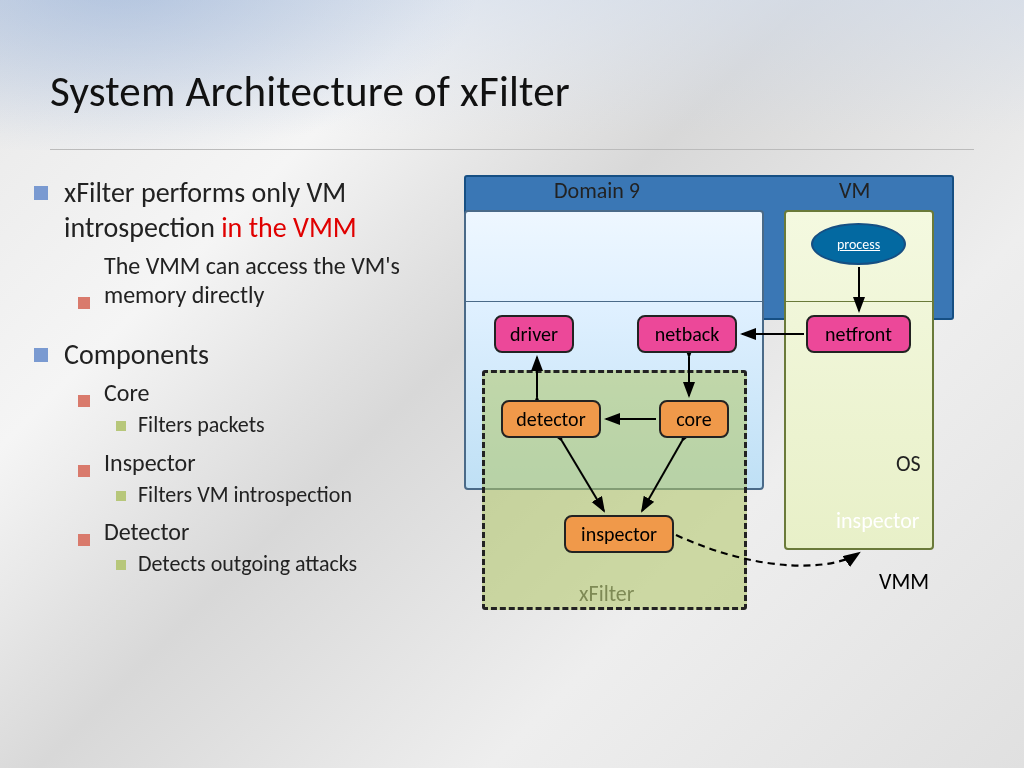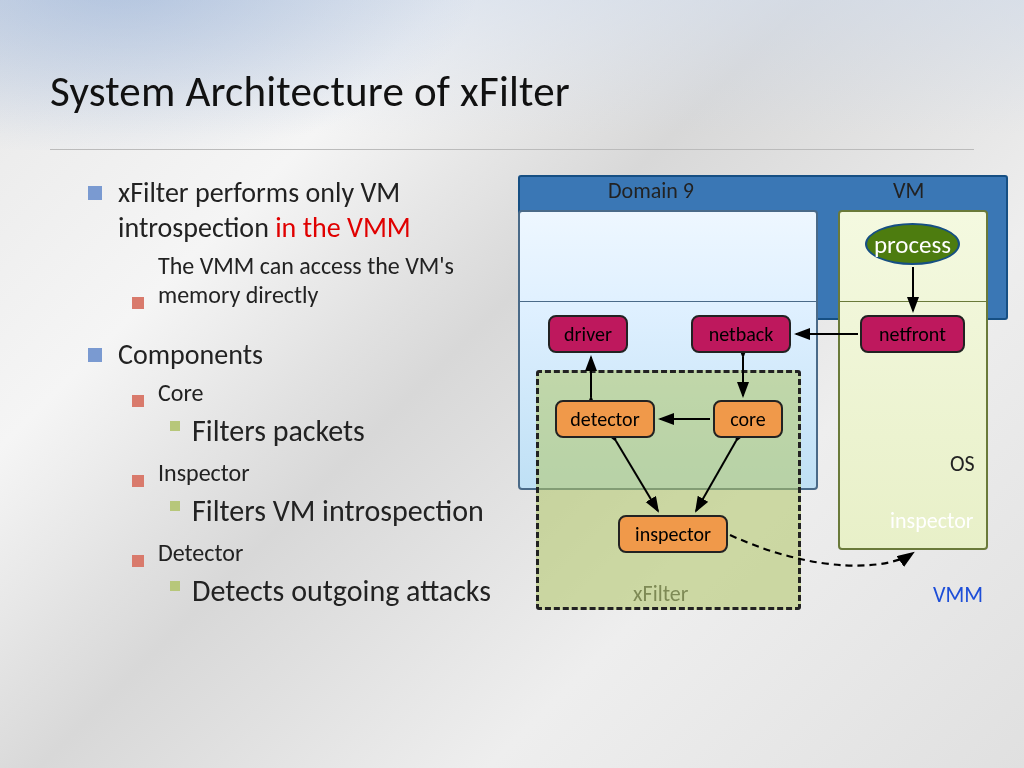--- a/index.html
+++ b/index.html
@@ -15,35 +15,35 @@
       linear-gradient(180deg, rgba(210,220,235,0.6), rgba(240,240,240,0) 90%);
     position: relative;
   }
   .header::after {
     content: "";
     position: absolute;
     left: 50px; right: 50px; bottom: 0;
     border-bottom: 1px solid #bbb;
   }
   .title { font-size: 43px; font-weight: 400; color: #111; letter-spacing: 0.2px; }
-  .content { display: flex; padding: 25px 30px 0 88px; gap: 10px; }
+  .content { display: flex; padding: 25px 30px 0 34px; gap: 10px; }
   .left { flex: 0 0 420px; }
   ul { list-style: none; }
   .lvl1 > li { margin-bottom: 28px; }
   .lvl1 > li > .row { display: flex; align-items: flex-start; font-size: 28px; color: #222; }
   .bullet-sq { width: 14px; height: 14px; margin-top: 11px; margin-right: 16px; flex-shrink: 0; }
   .b-blue { background: #7a9ad1; }
   .b-red  { background: #d97a6c; }
   .b-olv  { background: #b7c77a; }
   .lvl2 { margin: 6px 0 0 44px; }
   .lvl2 > li { margin-bottom: 8px; }
   .lvl2 > li > .row { display: flex; align-items: flex-end; font-size: 24px; color: #222; }
   .lvl2 .bullet-sq { width: 12px; height: 12px; margin-top: 10px; margin-right: 14px; }
   .lvl3 { margin: 4px 0 0 38px; }
-  .lvl3 > li > .row { display: flex; align-items: flex-start; font-size: 30px; color: #222; line-height: 1.3; }
+  .lvl3 > li > .row { display: flex; align-items: flex-start; font-size: 22px; color: #222; line-height: 1.3; }
   .lvl3 .bullet-sq { width: 10px; height: 10px; margin-top: 10px; margin-right: 12px; }
   .red-txt { color: #e00000; }
 
   .diagram { flex: 1; position: relative; height: 490px; }
   .dlabel { position: absolute; font-size: 22px; color: #222; }
   .box { position: absolute; border: 2px solid #6a7a3a; border-radius: 4px; }
   .dom0 {
     left: 0; top: 35px; width: 300px; height: 280px;
     background: linear-gradient(#eef7ff 0%, #dff0ff 35%, #bfe0f5 100%);
     border-color: #4a6a88;
@@ -58,29 +58,29 @@
   .vmm {
     left: 0; top: 315px; width: 490px; height: 145px;
     background: #3a77b5; border: 2px solid #164f83; border-radius: 3px;
   }
   .xfilter {
     position:absolute; left: 18px; top: 195px; width: 265px; height: 240px;
     border: 3px dashed #222; background: rgba(177, 199, 102, 0.55);
     border-radius: 3px; z-index: 5;
   }
   .node {
-    position:absolute; background:#be185d; border:2px solid #222; border-radius:8px;
+    position:absolute; background:#ec4899; border:2px solid #222; border-radius:8px;
     font-size:20px; display:flex; align-items:center; justify-content:center;
     z-index: 8;
   }
   .node.orange { background:#f0994a; }
   .proc {
     position:absolute; left: 347px; top: 48px; width: 95px; height: 42px;
-    background:#4d7c0f; border:2px solid #164f83; border-radius: 50%;
-    color:#fff; font-size:25px; display:flex; align-items:center; justify-content:center; z-index:8;
+    background:#0369a1; border:2px solid #164f83; border-radius: 50%;
+    color:#fff; font-size:14px; display:flex; align-items:center; justify-content:center; z-index:8;text-decoration:underline;
   }
   svg.arrows { position:absolute; left:0; top:0; width:490px; height:470px; z-index:7; pointer-events:none; }
 </style>
 </head>
 <body>
 
 <div class="header">
   <h1 class="title">System Architecture of xFilter</h1>
 </div>
 
@@ -172,21 +172,21 @@
     <div class="node" style="left:30px;  top:140px; width:80px;  height:38px;">driver</div>
     <div class="node" style="left:173px; top:140px; width:100px; height:38px;">netback</div>
     <div class="node" style="left:342px; top:140px; width:105px; height:38px;">netfront</div>
 
     <div class="node orange" style="left:37px;  top:225px; width:100px; height:38px;">detector</div>
     <div class="node orange" style="left:195px; top:225px; width:70px;  height:38px;">core</div>
     <div class="node orange" style="left:100px; top:340px; width:110px; height:38px;">inspector</div>
 
     <div class="dlabel" style="left:432px; top:275px;">OS</div>
     <div class="dlabel" style="left:372px; top:332px; color:#fff;">inspector</div>
-    <div class="dlabel" style="left:415px; top:406px; color:#1d4ed8;">VMM</div>
+    <div class="dlabel" style="left:415px; top:393px; color:#000000;">VMM</div>
     <div class="dlabel" style="left:115px; top:405px; color:#404040;">xFilter</div>
 
     <svg class="arrows">
       <defs>
         <marker id="ah" markerWidth="10" markerHeight="10" refX="7" refY="3" orient="auto">
           <path d="M0,0 L8,3 L0,6 Z" fill="#000"></path>
         </marker>
       </defs>
 
       <line x1="395" y1="92" x2="395" y2="136" stroke="#000" stroke-width="2" marker-end="url(#ah)"></line>

